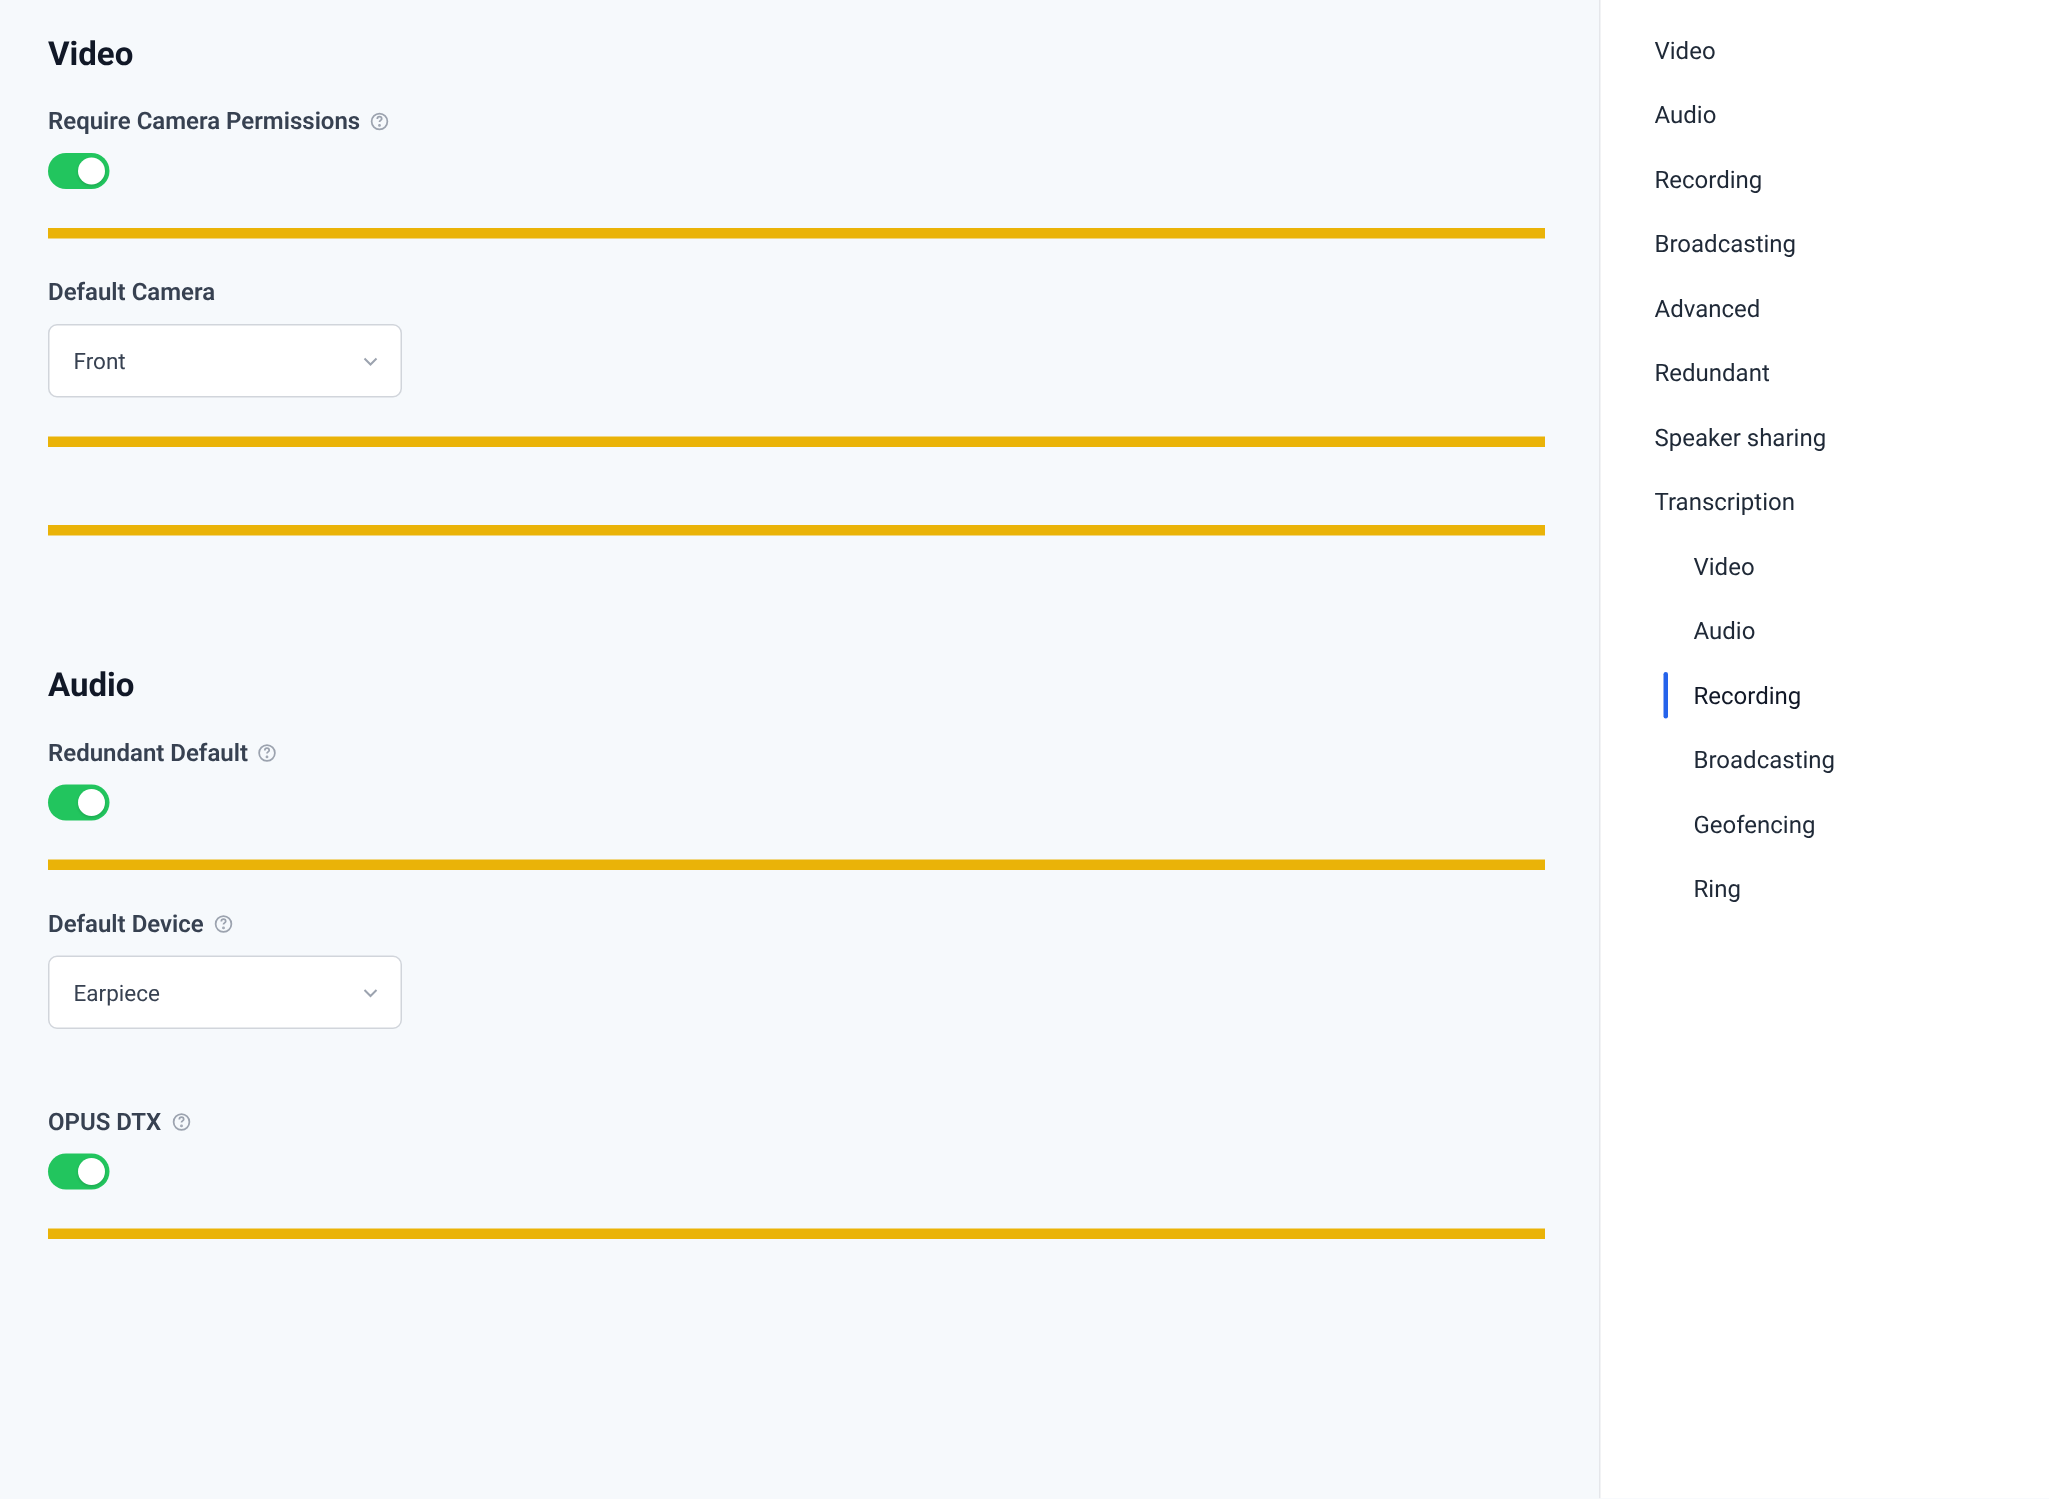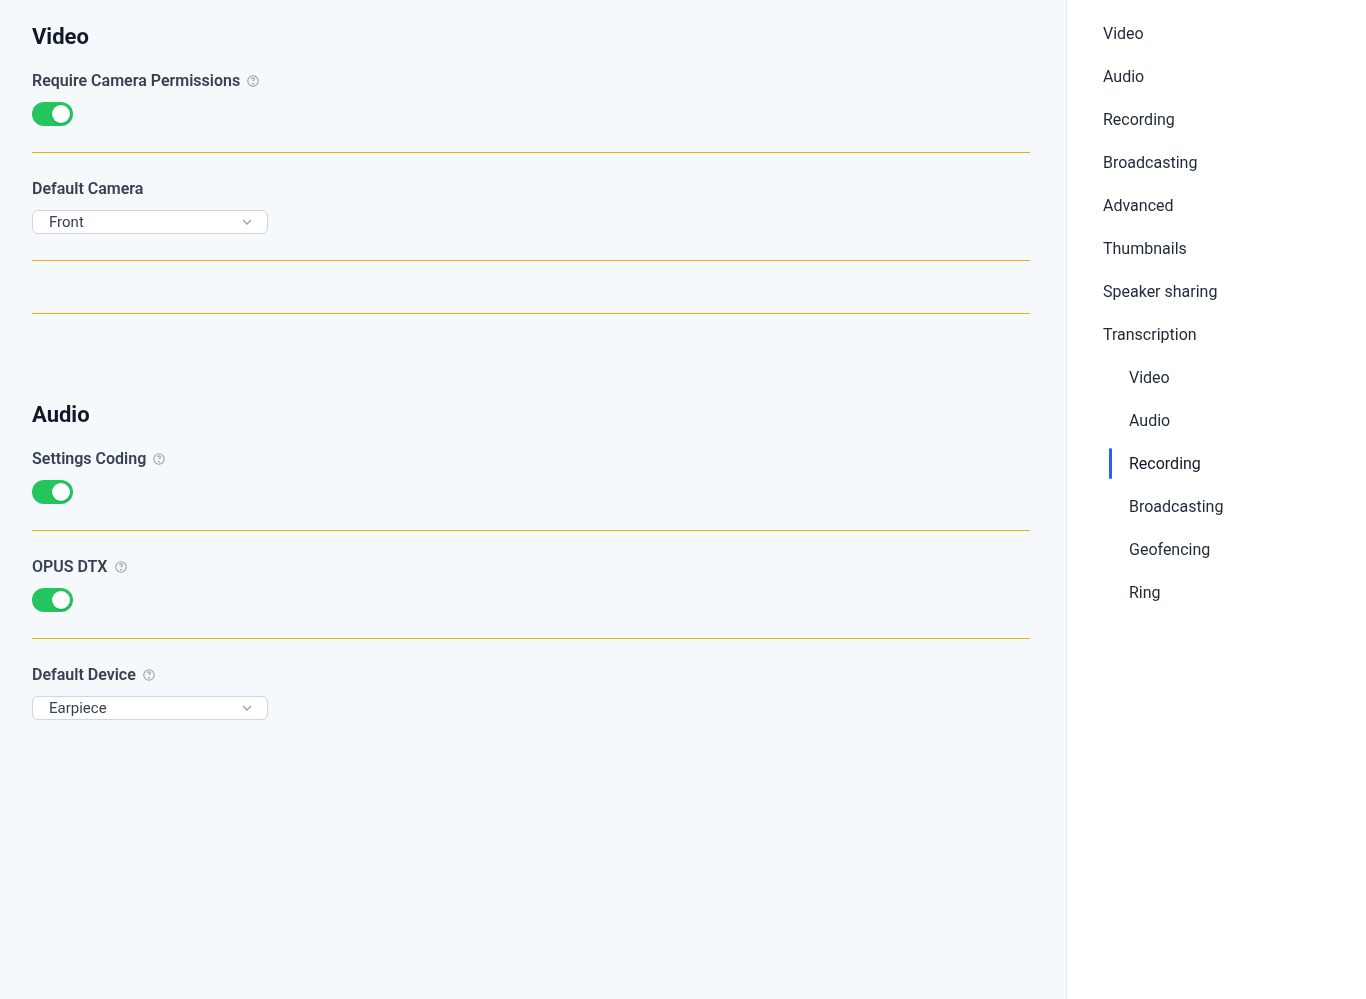--- a/index.html
+++ b/index.html
@@ -29,21 +29,21 @@
     font-weight: 700;
     color: #111827;
     margin-bottom: 22px;
     margin-top: 12px;
   }
   .section-title.first {
     margin-top: 0;
   }
   .setting-block {
     padding-bottom: 26px;
-    border-bottom: 1px solid #eab308;
+    border-bottom: 7px solid #eab308;
     margin-bottom: 26px;
   }
   .setting-block.no-border {
     border-bottom: none;
   }
   .setting-label-row {
     display: flex;
     align-items: center;
     gap: 6px;
     margin-bottom: 12px;
@@ -81,21 +81,21 @@
     height: 18px;
     background: #fff;
     border-radius: 50%;
     top: 3px;
     right: 3px;
     box-shadow: 0 1px 2px rgba(0,0,0,0.15);
   }
   
   .select {
     width: 236px;
-    height: 24px;
+    height: 49px;
     background: #fff;
     border: 1px solid #d1d5db;
     border-radius: 6px;
     display: flex;
     align-items: center;
     justify-content: space-between;
     padding: 0 12px 0 16px;
     cursor: pointer;
     font-size: 15px;
     color: #374151;
@@ -183,46 +183,32 @@
 
   <div class="setting-block">
   </div>
 
   <div class="section-gap"></div>
 
   <h2 class="section-title">Audio</h2>
 
   <div class="setting-block">
     <div class="setting-label-row">
-      <span class="setting-label">Settings Coding</span>
+      <span class="setting-label">Redundant Default</span>
       <span class="help-icon">
         <svg viewBox="0 0 24 24" fill="none" stroke="currentColor" stroke-width="2">
             <circle cx="12" cy="12" r="9"></circle>
             <path d="M9.5 9a2.5 2.5 0 0 1 5 0c0 1.5-2.5 2-2.5 3.5"></path>
             <circle cx="12" cy="16.5" r="0.6" fill="currentColor"></circle>
           </svg>
       </span>
     </div>
     <div class="toggle"></div>
   </div>
 
-
-  <div class="setting-block">
-    <div class="setting-label-row">
-      <span class="setting-label">OPUS DTX</span>
-      <span class="help-icon">
-        <svg viewBox="0 0 24 24" fill="none" stroke="currentColor" stroke-width="2">
-            <circle cx="12" cy="12" r="9"></circle>
-            <path d="M9.5 9a2.5 2.5 0 0 1 5 0c0 1.5-2.5 2-2.5 3.5"></path>
-            <circle cx="12" cy="16.5" r="0.6" fill="currentColor"></circle>
-          </svg>
-      </span>
-    </div>
-    <div class="toggle"></div>
-  </div>
 
   <div class="setting-block no-border">
     <div class="setting-label-row">
       <span class="setting-label">Default Device</span>
       <span class="help-icon">
         <svg viewBox="0 0 24 24" fill="none" stroke="currentColor" stroke-width="2">
             <circle cx="12" cy="12" r="9"></circle>
             <path d="M9.5 9a2.5 2.5 0 0 1 5 0c0 1.5-2.5 2-2.5 3.5"></path>
             <circle cx="12" cy="16.5" r="0.6" fill="currentColor"></circle>
           </svg>
@@ -231,40 +217,54 @@
     <div class="select">
       <span>Earpiece</span>
       <span class="chevron">
         <svg viewBox="0 0 24 24" fill="none" stroke="currentColor" stroke-width="2">
             <polyline points="6 9 12 15 18 9"></polyline>
           </svg>
       </span>
     </div>
   </div>
 
+  <div class="setting-block">
+    <div class="setting-label-row">
+      <span class="setting-label">OPUS DTX</span>
+      <span class="help-icon">
+        <svg viewBox="0 0 24 24" fill="none" stroke="currentColor" stroke-width="2">
+            <circle cx="12" cy="12" r="9"></circle>
+            <path d="M9.5 9a2.5 2.5 0 0 1 5 0c0 1.5-2.5 2-2.5 3.5"></path>
+            <circle cx="12" cy="16.5" r="0.6" fill="currentColor"></circle>
+          </svg>
+      </span>
+    </div>
+    <div class="toggle"></div>
+  </div>
+
 </div>
 
 <div class="sidebar">
   <div class="nav-item">
       <span>Video</span>
     </div>
   <div class="nav-item">
       <span>Audio</span>
     </div>
   <div class="nav-item">
       <span>Recording</span>
     </div>
   <div class="nav-item">
       <span>Broadcasting</span>
     </div>
   <div class="nav-item">
       <span>Advanced</span>
     </div>
   <div class="nav-item">
-      <span>Thumbnails</span>
+      <span>Redundant</span>
     </div>
   <div class="nav-item">
       <span>Speaker sharing</span>
     </div>
   <div class="nav-item">
       <span>Transcription</span>
     </div>
 
   <div class="nav-sub-wrap">
     <div class="nav-sub-item"><span>Video</span></div>

